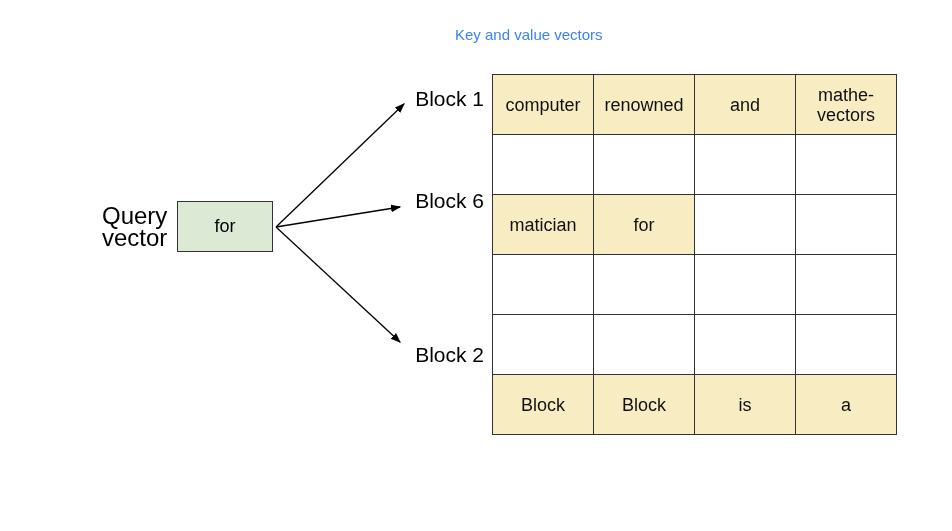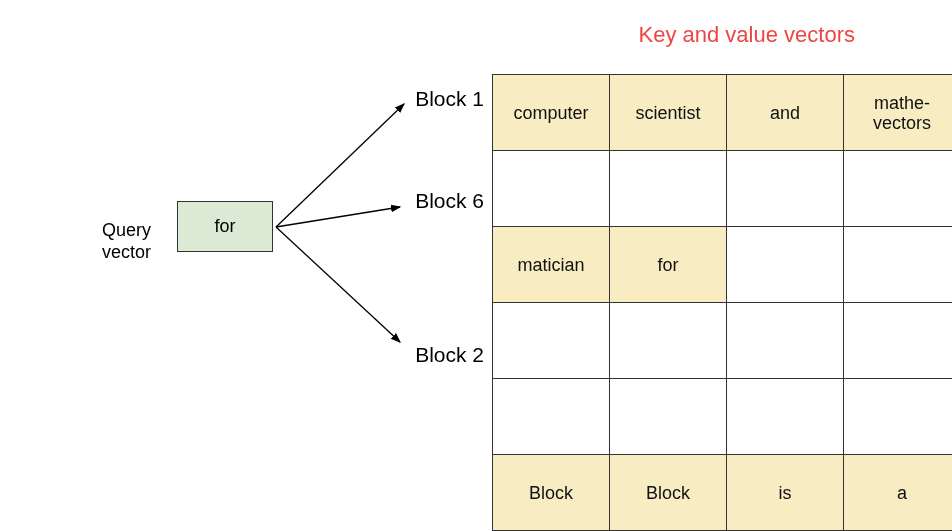--- a/index.html
+++ b/index.html
@@ -14,38 +14,38 @@
     width: 952px;
     height: 531px;
     background: #ffffff;
     overflow: hidden;
   }
   .title {
     position: absolute;
     left: 455px;
     top: 23px;
     width: 400px;
-    text-align: right;
-    font-size: 22px;
+    text-align: left;
+    font-size: 15px;
     line-height: 24px;
-    color: #ef4444;
+    color: #3b82f6;
   }
   .kv-table {
     position: absolute;
     left: 492px;
     top: 74px;
     border-collapse: collapse;
     table-layout: fixed;
     width: 371px;
   }
   .kv-table td {
     border: 1.5px solid var(--border, #333);
     width: 92px;
     height: 51px;
-    padding: 12px;
+    padding: 4px;
     text-align: center;
     vertical-align: middle;
     font-size: 18px;
     line-height: 20px;
     white-space: pre-line;
     background: #ffffff;
   }
   .kv-table td.hl {
     background: var(--highlight, #f8edc2);
   }
@@ -57,25 +57,24 @@
     line-height: 22px;
     color: #000000;
   }
   #block-label-1 { left: 380px; top: 88px; }
   #block-label-2 { left: 380px; top: 190px; }
   #block-label-0 { left: 380px; top: 344px; }
   .query-label {
     position: absolute;
     left: 102px;
     top: 205px;
-    font-size: 18px;
+    font-size: 24px;
     line-height: 22px;
     white-space: pre-line;
     color: #000000;
-    margin-top: 14px;
   }
   .query-box {
     position: absolute;
     left: 177px;
     top: 201px;
     width: 96px;
     height: 51px;
     box-sizing: border-box;
     background: var(--query-box, #dce9d5);
     border: 1.5px solid var(--border, #333);
@@ -117,21 +116,21 @@
   </div>
 
   <div class="block-label" id="block-label-1">Block 1</div>
   <div class="block-label" id="block-label-2">Block 6</div>
   <div class="block-label" id="block-label-0">Block 2</div>
 
   <table class="kv-table">
     <tbody>
       <tr>
         <td class="hl">computer</td>
-        <td class="hl">scientist</td>
+        <td class="hl">renowned</td>
         <td class="hl">and</td>
         <td class="hl">mathe-
 vectors</td>
       </tr>
       <tr>
         <td></td>
         <td></td>
         <td></td>
         <td></td>
       </tr>

